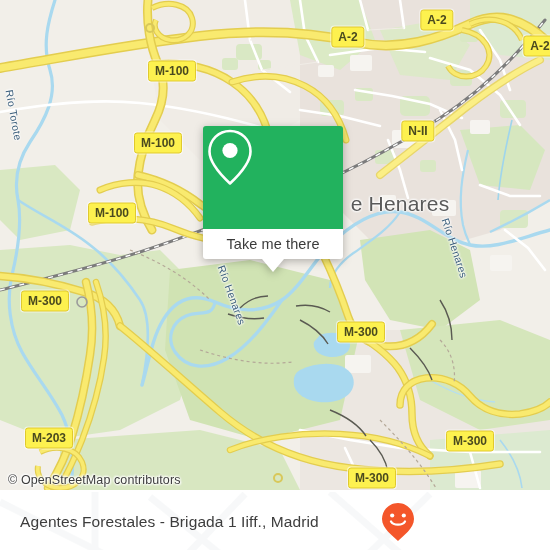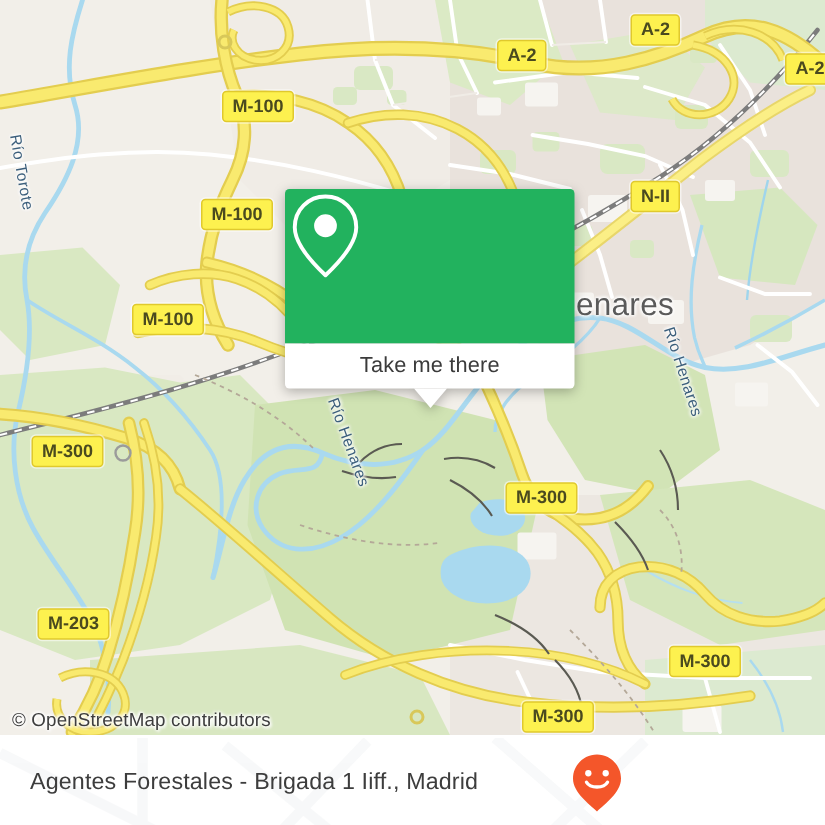--- a/index.html
+++ b/index.html
@@ -39,21 +39,21 @@
   .maplabel{
     position:absolute;z-index:25;color:#4b4b4b;white-space:nowrap;
     text-shadow:0 0 3px #fff,0 0 3px #fff,0 0 3px #fff,0 0 2px #fff;
     transform:translate(-50%,-50%);
   }
   .lbl-city{font-size:21px;color:#5a5a5a;letter-spacing:.2px;}
   .lbl-river{font-size:10.5px;color:#3c5f7c;font-style:normal;letter-spacing:.3px;}
 
   
   .card{
-    position:absolute;left:190px;top:126px;width:193px;z-index:60;
+    position:absolute;left:203px;top:126px;width:140px;z-index:60;
     border-radius:3px;overflow:visible;
     filter:drop-shadow(0 2px 4px rgba(0,0,0,.28));
   }
   .card-top{
     background:#22b25e;height:103px;border-radius:3px 3px 0 0;
     display:flex;align-items:center;justify-content:center;
   }
   .card-bottom{
     background:#ffffff;height:30px;border-radius:0 0 3px 3px;
     display:flex;align-items:center;justify-content:center;
@@ -320,26 +320,26 @@
         <circle cx="82" cy="302" r="5" fill="none" stroke="#9b9b9b" stroke-width="1.6"></circle>
         <circle cx="278" cy="478" r="4" fill="none" stroke="#d8c85a" stroke-width="2"></circle>
         <circle cx="150" cy="28" r="4" fill="none" stroke="#d8c85a" stroke-width="2"></circle>
       </g>
     </svg>
 
     <div id="shield-layer">
         <div class="shield" style="left: 348px; top: 37px;">A-2</div>
         <div class="shield" style="left: 437px; top: 20px;">A-2</div>
         <div class="shield" style="left: 540px; top: 46px;">A-2</div>
-        <div class="shield" style="left: 437px; top: 131px;">N-II</div>
+        <div class="shield" style="left: 418px; top: 131px;">N-II</div>
         <div class="shield" style="left: 172px; top: 71px;">M-100</div>
         <div class="shield" style="left: 158px; top: 143px;">M-100</div>
         <div class="shield" style="left: 112px; top: 213px;">M-100</div>
         <div class="shield" style="left: 45px; top: 301px;">M-300</div>
-        <div class="shield" style="left: 49px; top: 416px; text-align: right;">M-203</div>
+        <div class="shield" style="left: 49px; top: 438px; text-align: right;">M-203</div>
         <div class="shield" style="left: 361px; top: 332px;">M-300</div>
         <div class="shield" style="left: 470px; top: 441px;">M-300</div>
         <div class="shield" style="left: 372px; top: 478px;">M-300</div>
       </div>
 
     <div id="label-layer">
         <div class="maplabel lbl-city" style="left: 400px; top: 204px; transform: translate(-50%, -50%) rotate(0deg);">e Henares</div>
         <div class="maplabel lbl-river" style="left: 455px; top: 248px; transform: translate(-50%, -50%) rotate(72deg);">Río Henares</div>
         <div class="maplabel lbl-river" style="left: 14px; top: 115px; transform: translate(-50%, -50%) rotate(80deg);">Río Torote</div>
         <div class="maplabel lbl-river" style="left: 232px; top: 295px; transform: translate(-50%, -50%) rotate(70deg);">Río Henares</div>

